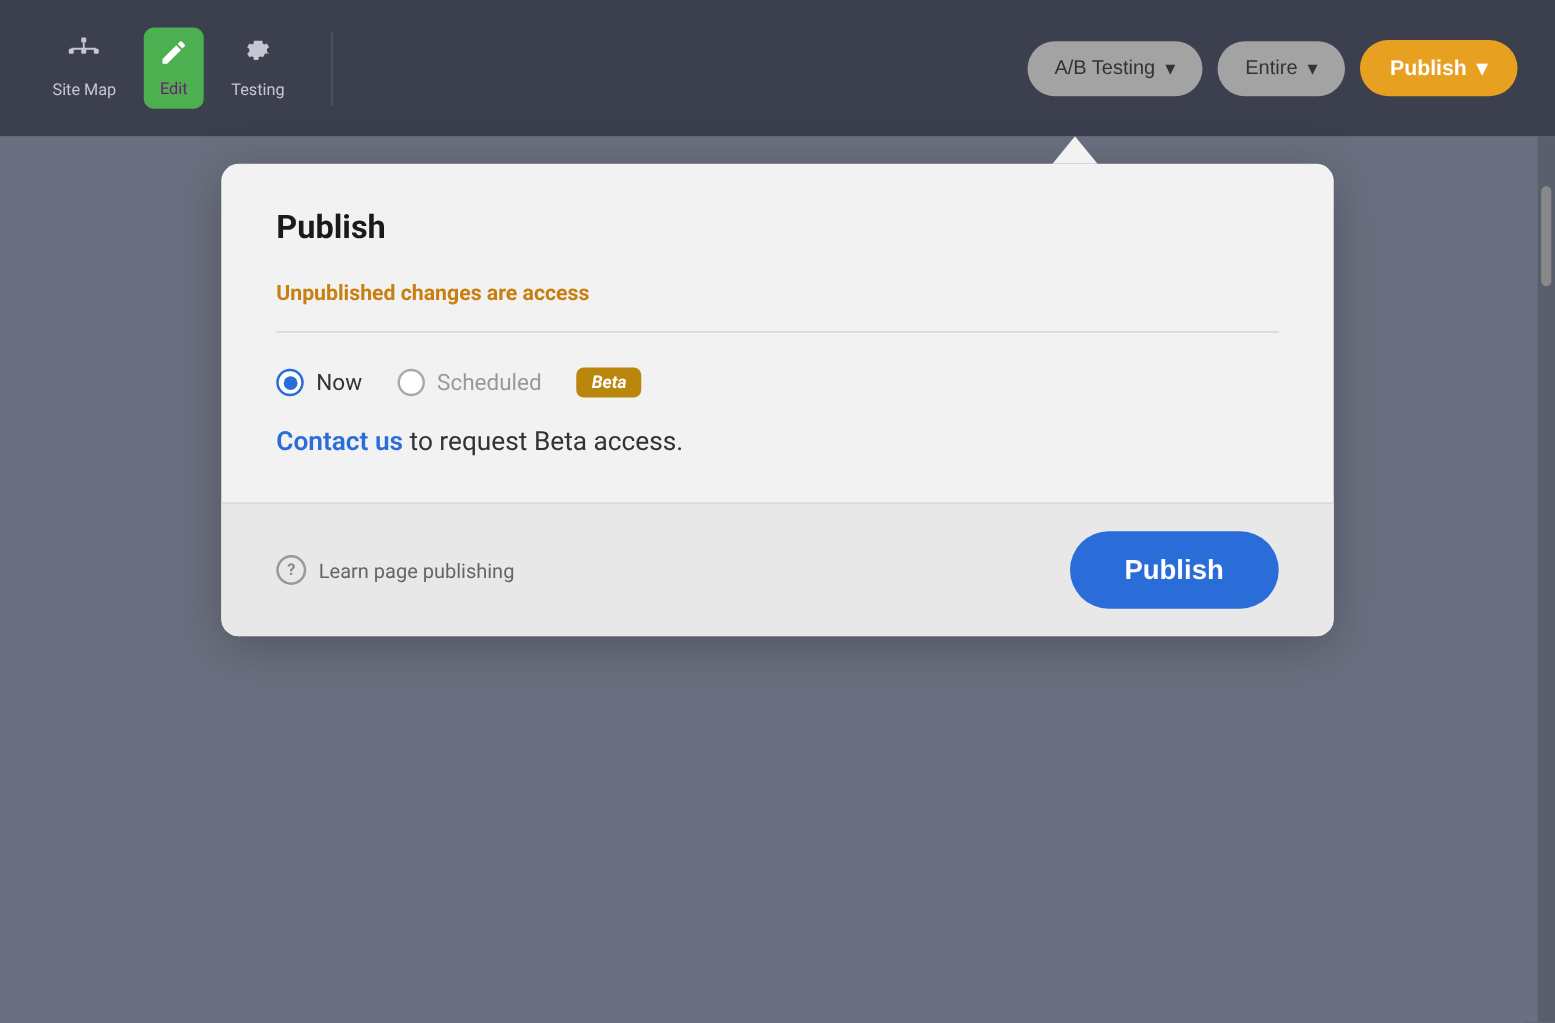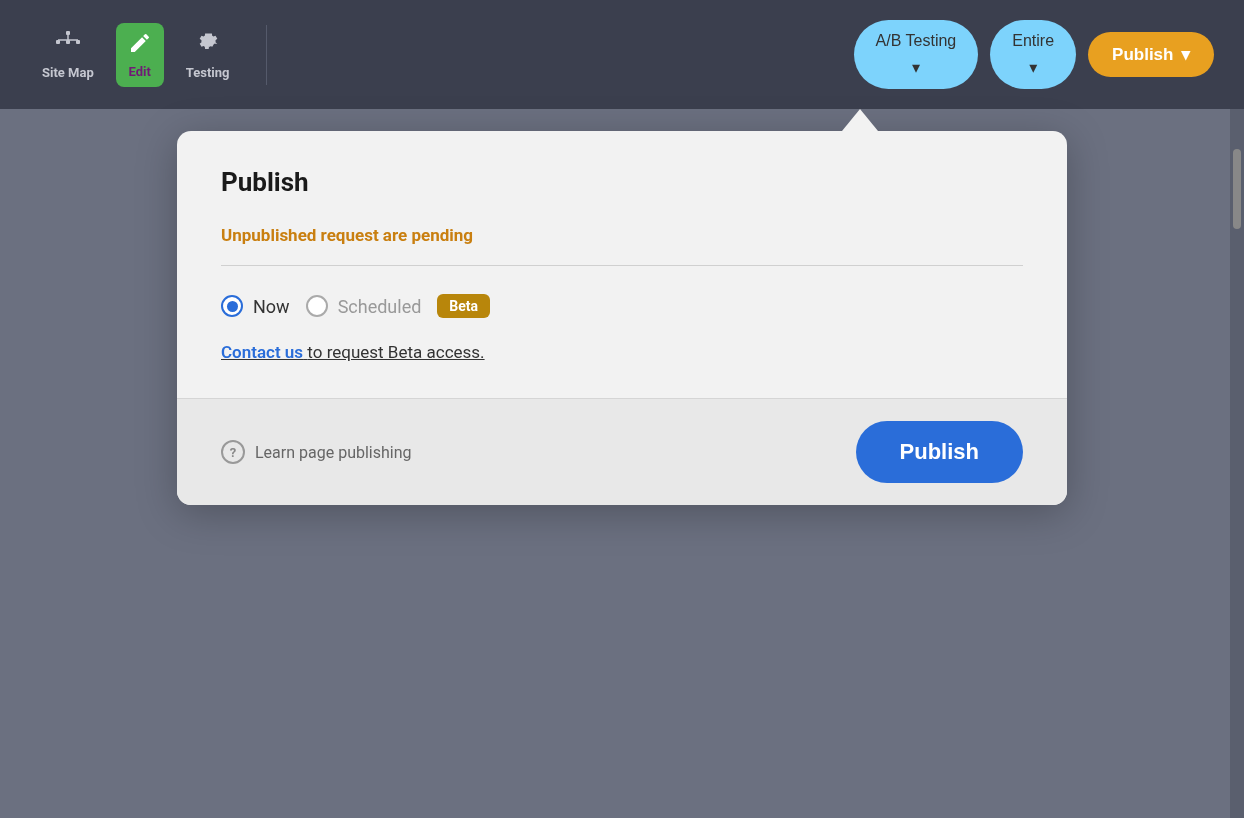--- a/index.html
+++ b/index.html
@@ -38,51 +38,50 @@
       background: #4caf50;
       color: #701a75;
     }
 
     .nav-icon {
       font-size: 22px;
     }
 
     .nav-label {
       font-size: 13px;
-      font-weight: 700;
+      font-weight: 400;
     }
 
     .nav-divider {
       width: 1px;
       height: 60px;
       background: #555a6b;
       margin: 0 15px;
     }
 
     .topbar-right {
       margin-left: auto;
       display: flex;
       align-items: center;
       gap: 12px;
     }
 
     .btn-outline {
-      background: #7dd3fc;
+      background: #a3a3a3;
       border: none;
       border-radius: 50px;
       padding: 12px 22px;
       font-size: 16px;
       font-weight: 500;
       color: #333;
       cursor: pointer;
       display: flex;
       align-items: center;
       gap: 8px;
       white-space: nowrap;
-      flex-direction: column;
     }
 
     .btn-publish-nav {
       background: #e8a020;
       border: none;
       border-radius: 50px;
       padding: 12px 24px;
       font-size: 17px;
       font-weight: 700;
       color: white;
@@ -195,37 +194,37 @@
       width: 100%;
       height: 1px;
       background: #d0d0d0;
       margin: 20px 0 28px 0;
     }
 
     
     .radio-group-timing {
       display: flex;
       align-items: center;
-      gap: 16px;
+      gap: 28px;
       margin-bottom: 24px;
     }
 
     .beta-badge {
       background: #b8860b;
       color: white;
       font-size: 14px;
       font-weight: 700;
       padding: 4px 12px;
       border-radius: 6px;
+      font-style: italic;
     }
 
     .contact-text {
-      font-size: 17px;
+      font-size: 21px;
       color: #333;
-      text-decoration: underline;
     }
 
     .contact-link {
       color: #2a6dd9;
       font-weight: 600;
       text-decoration: none;
       cursor: pointer;
     }
 
     
@@ -352,21 +351,21 @@
 
   <div class="popup-caret"></div>
 
   <div class="popup">
 
     <div class="popup-body">
 
       <div class="popup-title">Publish</div>
 
 
-      <div class="pending-text">Unpublished request are pending</div>
+      <div class="pending-text">Unpublished changes are access</div>
 
       <div class="popup-divider"></div>
 
       <div class="radio-group-timing">
         <label class="radio-option">
           <div class="radio-circle checked"></div>
           <span class="radio-label">Now</span>
         </label>
         <label class="radio-option">
           <div class="radio-circle"></div>

